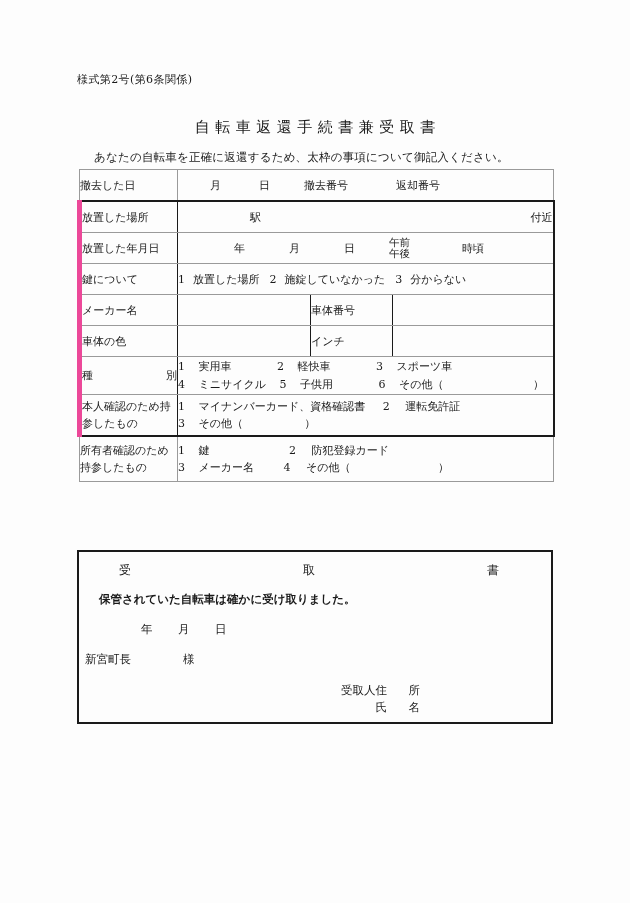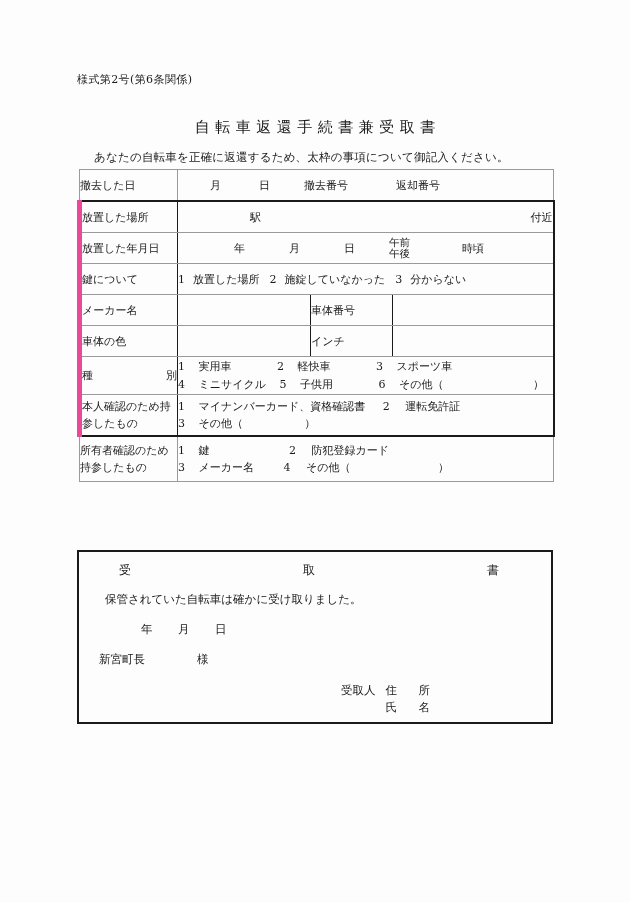--- a/index.html
+++ b/index.html
@@ -139,34 +139,34 @@
   }
   .r-title {
     position: absolute;
     left: 40px;
     top: 10px;
     width: 380px;
     display: flex;
     justify-content: space-between;
     font-size: 12px;
   }
-  .r-sentence { position: absolute; left: 26px; top: 40px; white-space: nowrap; }
+  .r-sentence { position: absolute; left: 20px; top: 40px; white-space: nowrap; font-weight: bold; }
   .r-date     { position: absolute; left: 62px; top: 70px; white-space: nowrap; letter-spacing: 7px; }
-  .r-mayor    { position: absolute; left: 20px; top: 100px; white-space: nowrap; }
+  .r-mayor    { position: absolute; left: 6px; top: 100px; white-space: nowrap; }
   .r-mayor .sama { margin-left: 52px; }
   .r-recv {
     position: absolute;
     left: 262px;
     top: 130px;
     display: flex;
     align-items: flex-start;
     white-space: nowrap;
     line-height: 1.5;
   }
-  .r-recv .who { margin-right: 10px; padding-top: 0px; }
+  .r-recv .who { padding-top: 0px; }
   .r-recv .fields { display: flex; flex-direction: column; }
   .r-recv .fields span { letter-spacing: 5px; }
 </style>
 </head>
 <body>
 
 <div class="page">
 
   <div class="form-no">様式第2号(第6条関係)</div>
 

